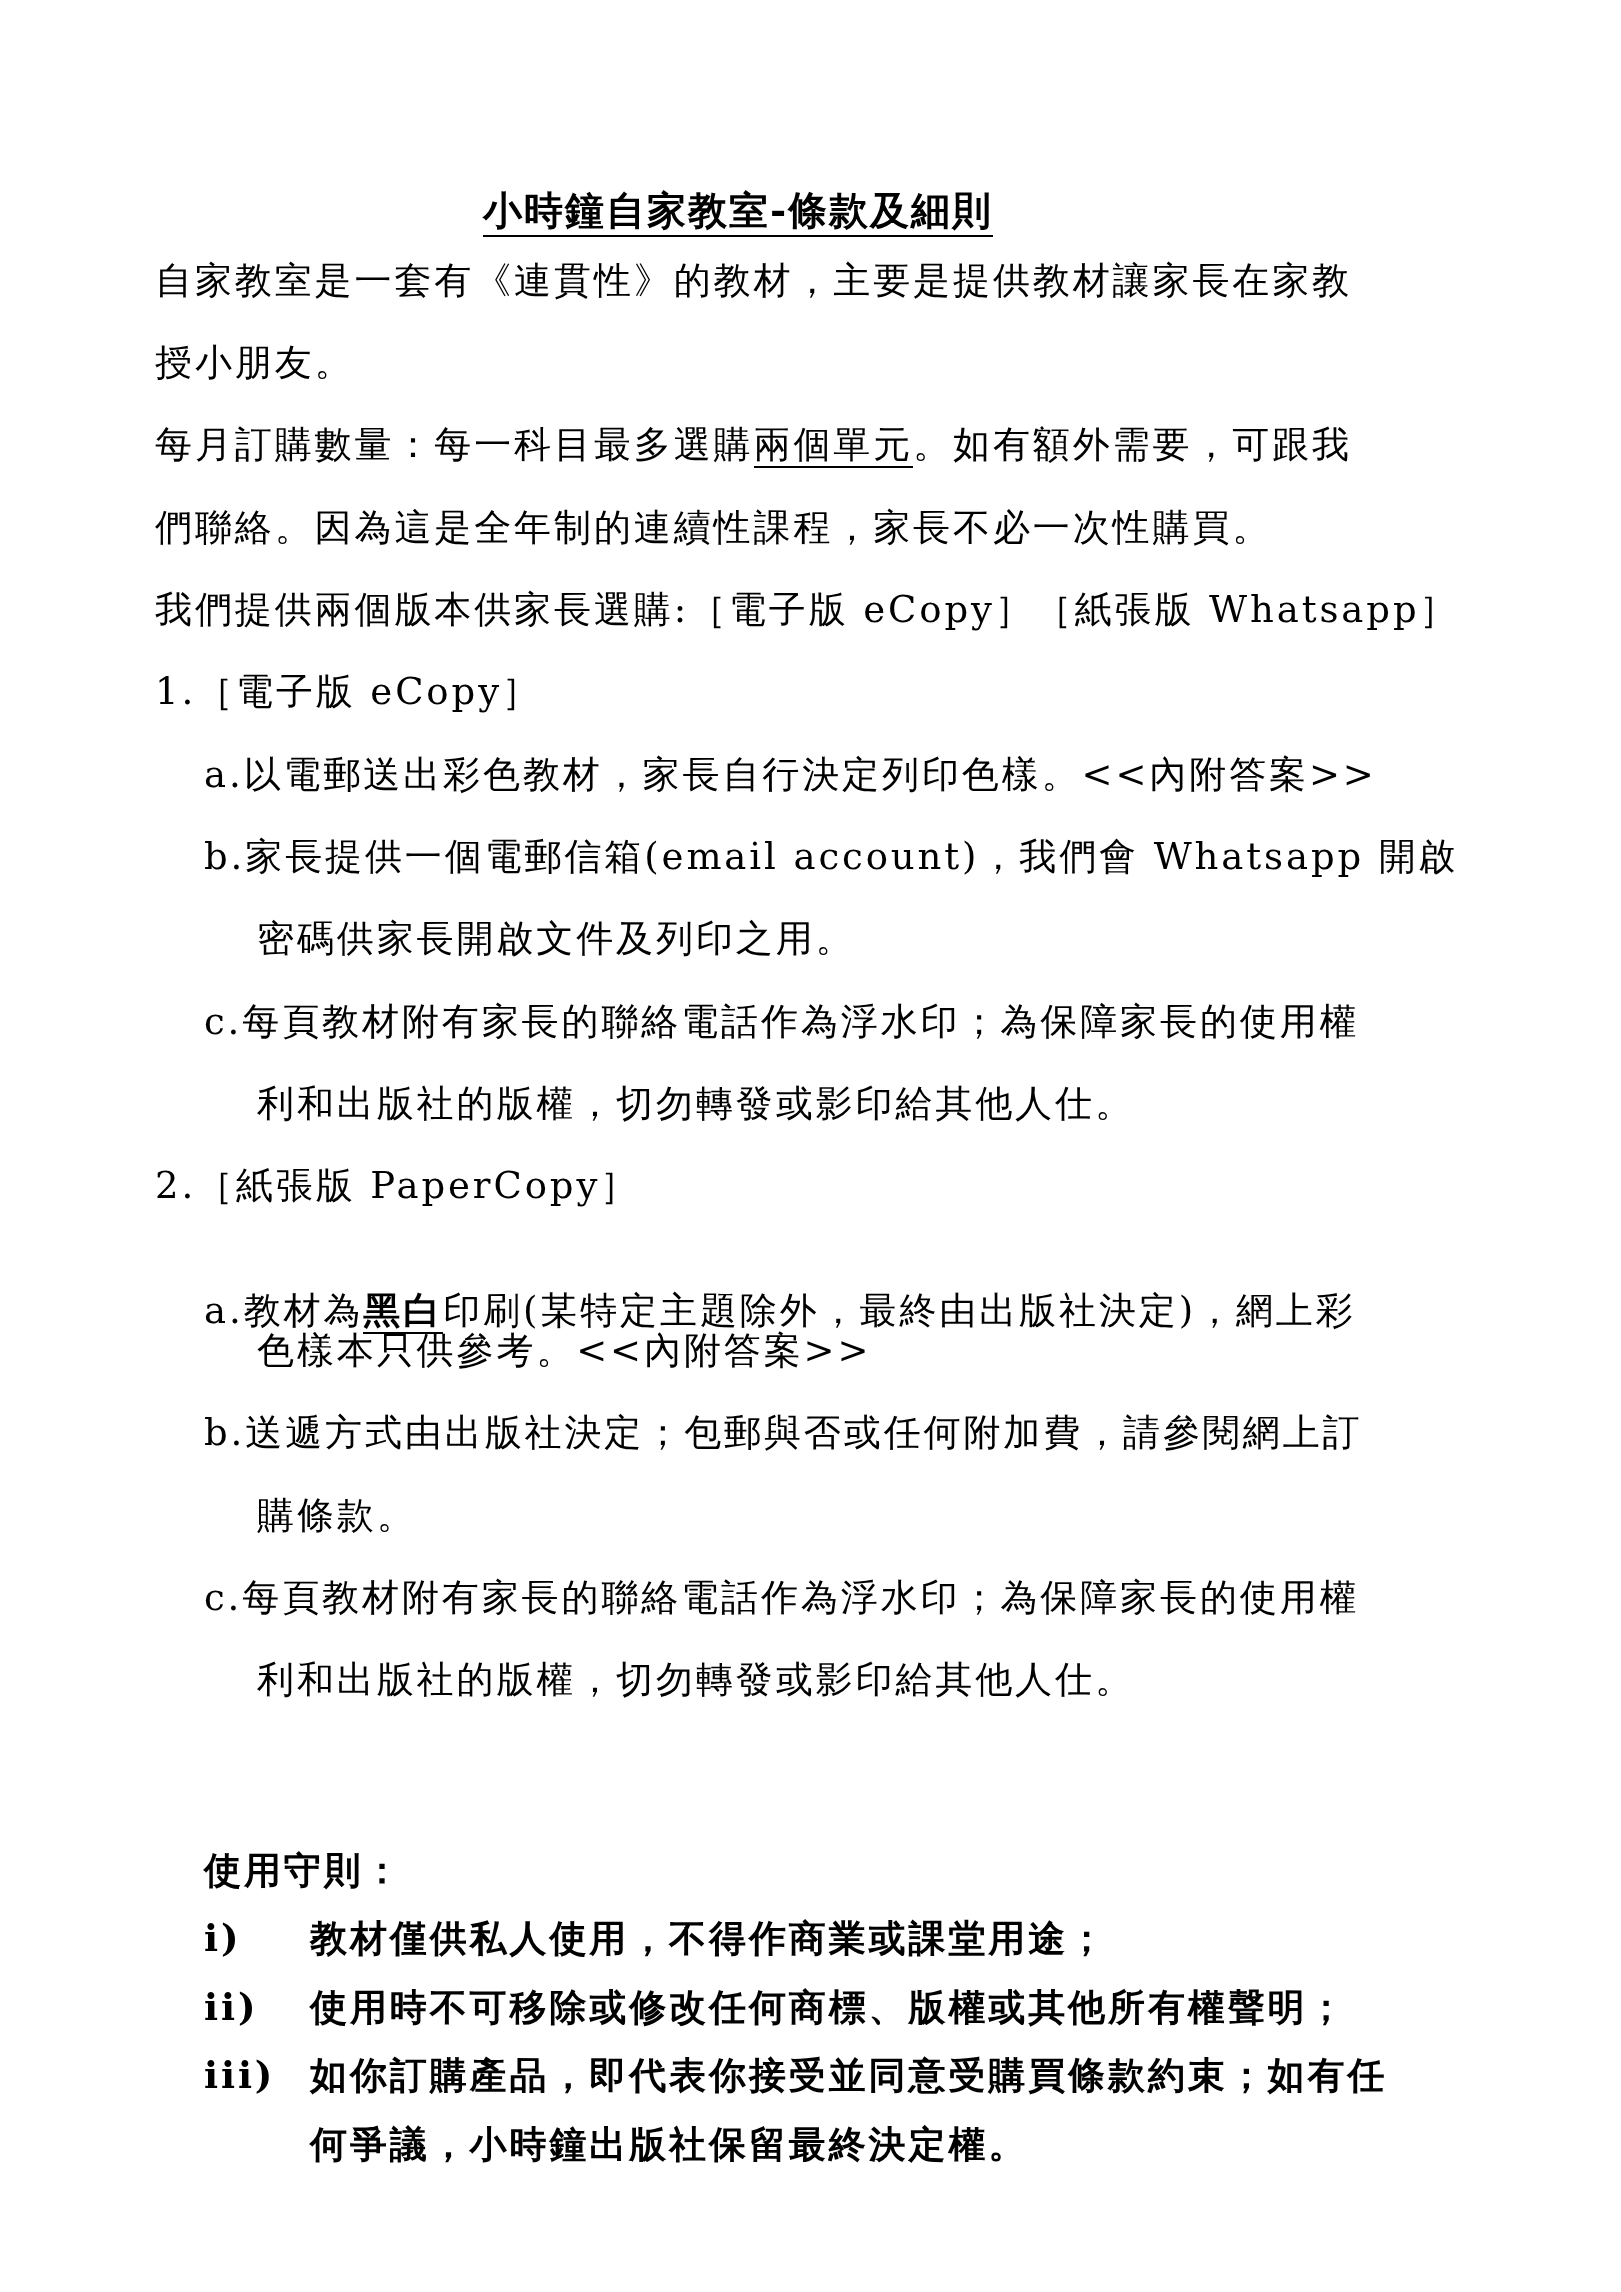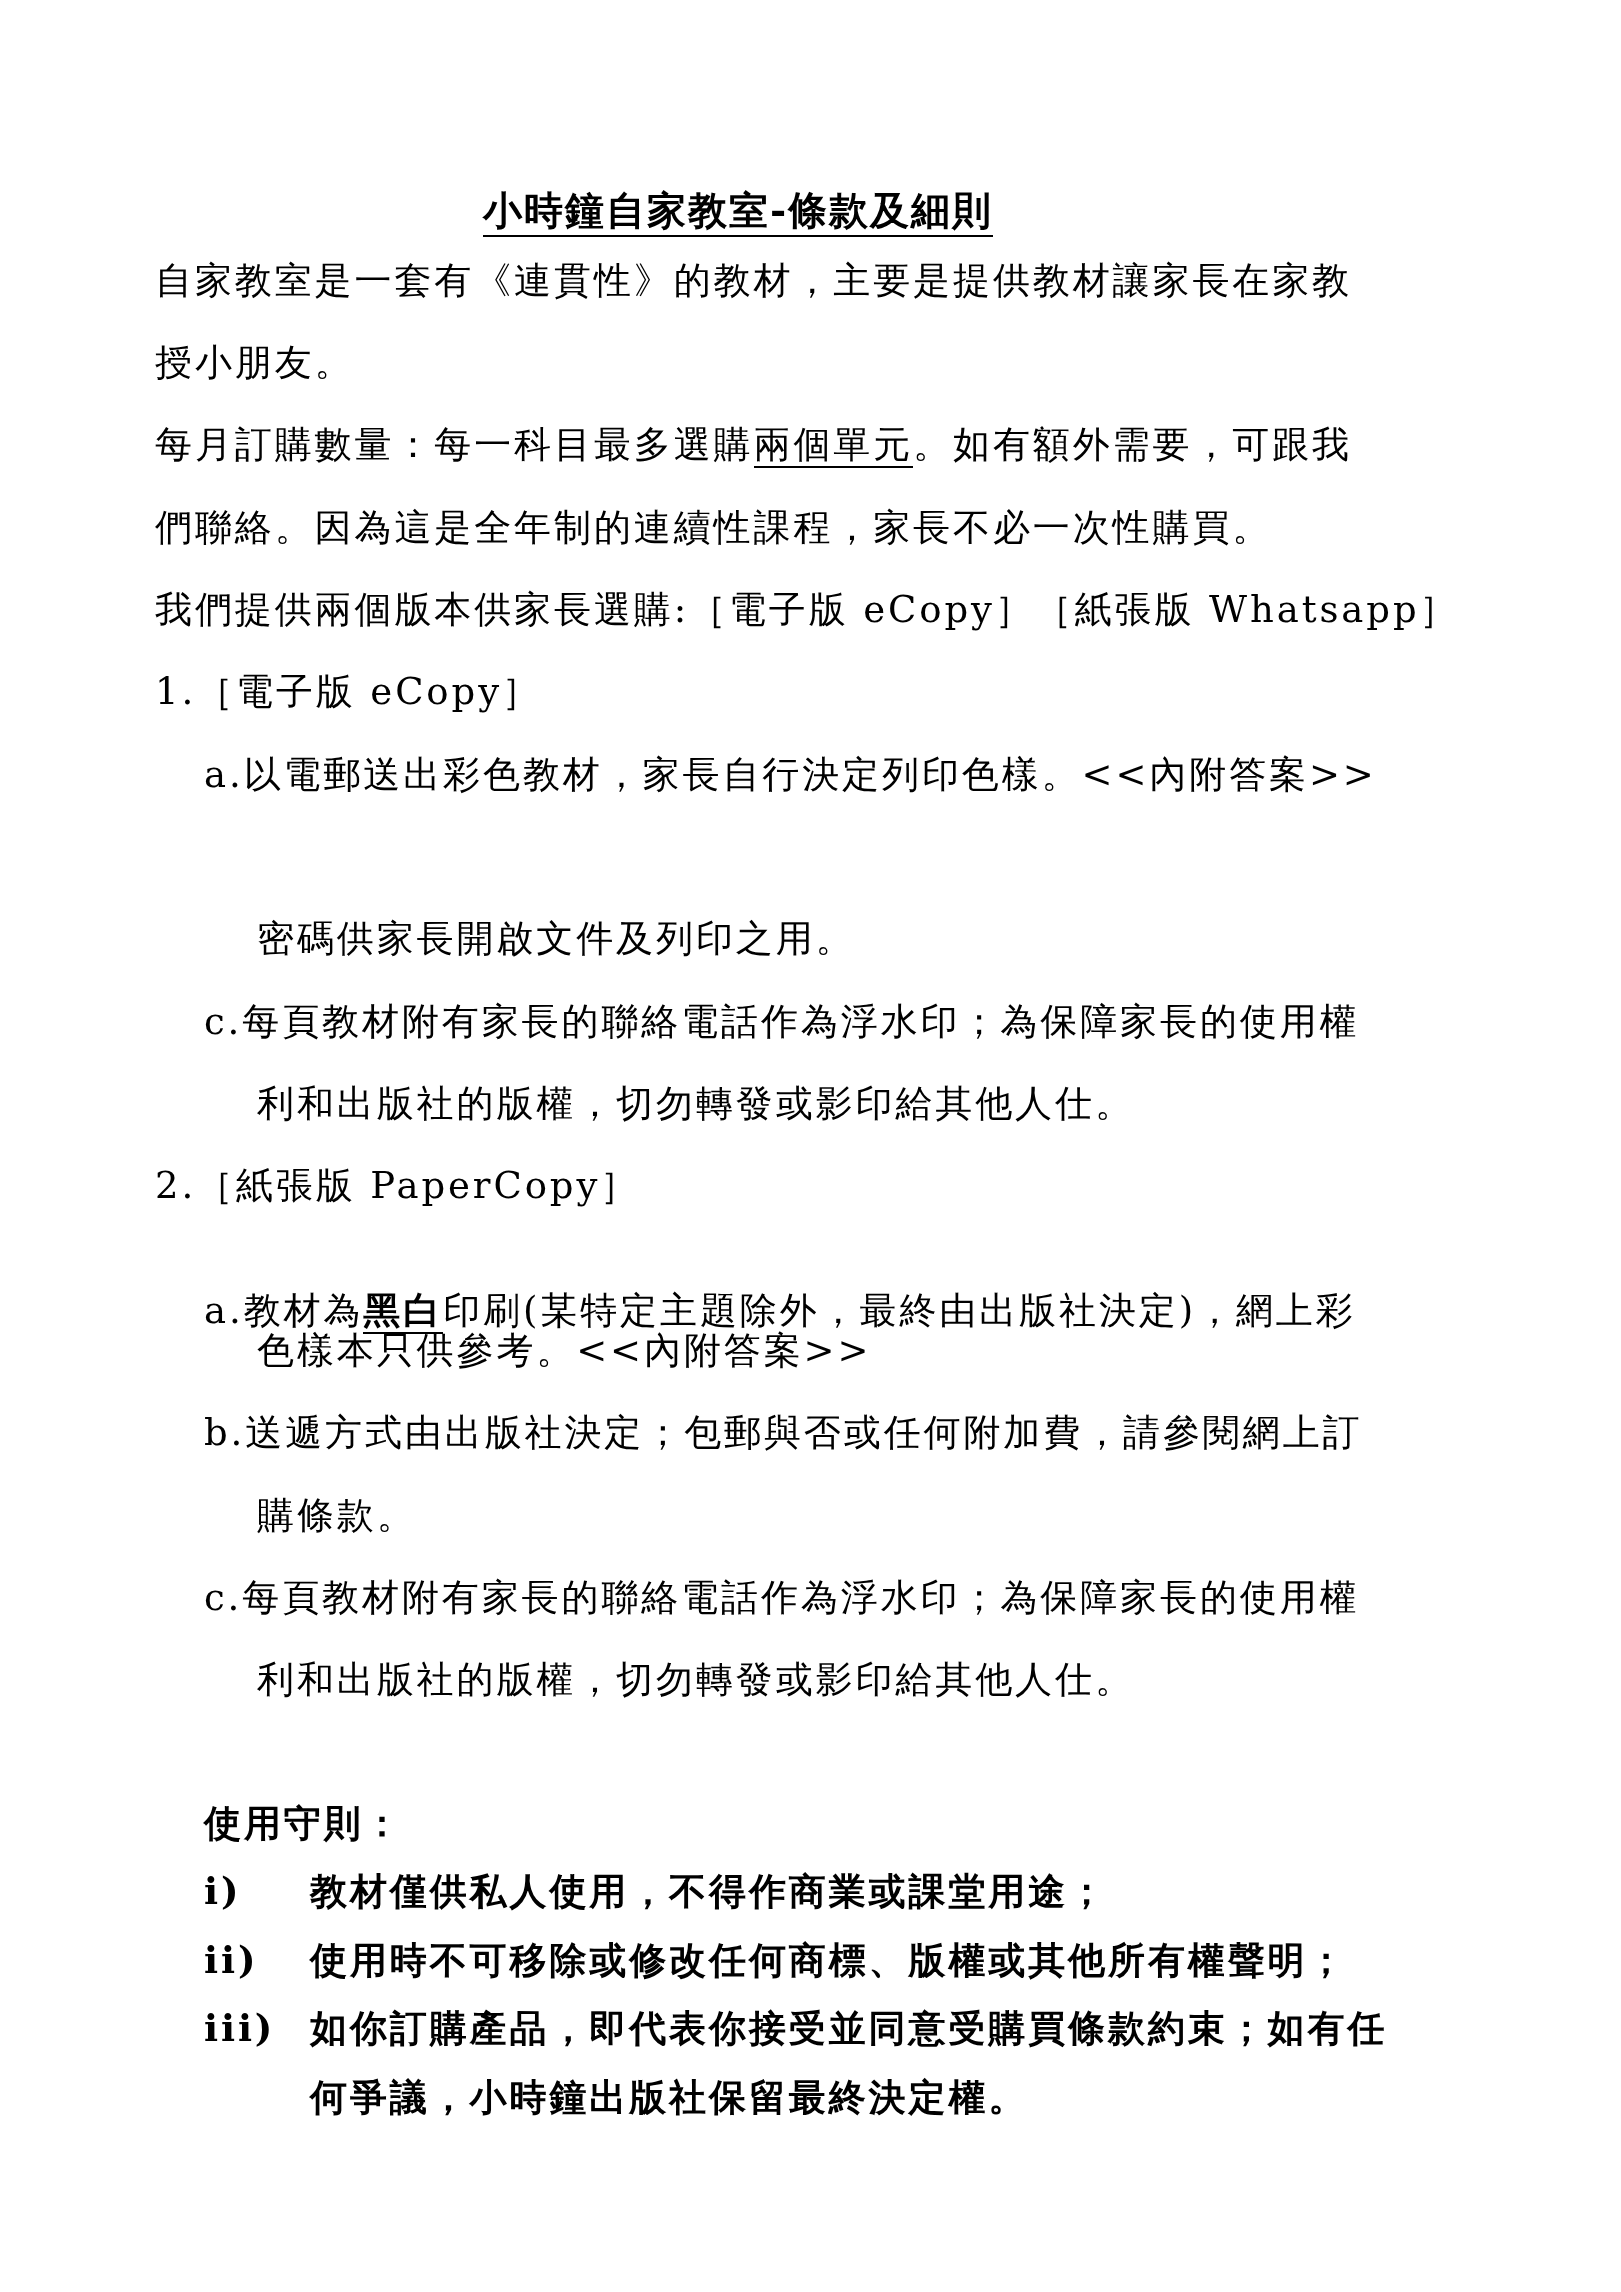--- a/index.html
+++ b/index.html
@@ -13,21 +13,21 @@
     position: absolute; left: 0; width: 1476px; top: 184px; text-align: center;
     font-size: 39px; font-weight: bold; letter-spacing: 2px;
   }
   .title span { border-bottom: 2.9px solid #000; padding-bottom: 2px; }
   .line {
     position: absolute; font-size: 37px; white-space: nowrap; letter-spacing: 2.9px;
     line-height: 47px;
   }
   .u { border-bottom: 2.9px solid #000; }
   .b { font-weight: bold; }
-  .rules .line { font-weight: bold; }
+  .rules .line { font-weight: bold; margin-top: 47px; }
   .rnum { display: inline-block; width: 106px; }
 </style>
 </head>
 <body>
 
 <div class="page">
 
   <div class="title">
     <span>小時鐘自家教室-條款及細則</span>
   </div>
@@ -41,20 +41,23 @@
   <div class="line" style="left:155px; top:504px;">們聯絡。因為這是全年制的連續性課程，家長不必一次性購買。</div>
 
   <div class="line" style="left:155px; top:586px;">我們提供兩個版本供家長選購:［電子版 eCopy］［紙張版 Whatsapp］</div>
 
   <div class="line" style="left:155px; top:668px;">1.［電子版 eCopy］</div>
 
   <div class="line" style="left:204px; top:751px;">
     <span>a.</span><span>以電郵送出彩色教材，家長自行決定列印色樣。&lt;&lt;內附答案&gt;&gt;</span>
   </div>
 
+  <div class="line" style="left:204px; top:833px;">
+    <span>b.</span><span>家長提供一個電郵信箱(email account)，我們會 Whatsapp 開啟</span>
+  </div>
   <div class="line" style="left:257px; top:915px;">密碼供家長開啟文件及列印之用。</div>
 
   <div class="line" style="left:204px; top:998px;">
     <span>c.</span><span>每頁教材附有家長的聯絡電話作為浮水印；為保障家長的使用權</span>
   </div>
   <div class="line" style="left:257px; top:1080px;">利和出版社的版權，切勿轉發或影印給其他人仕。</div>
 
   <div class="line" style="left:155px; top:1162px;">2.［紙張版 PaperCopy］</div>
 
   <div class="line" style="left:204px; top:1287px;">

